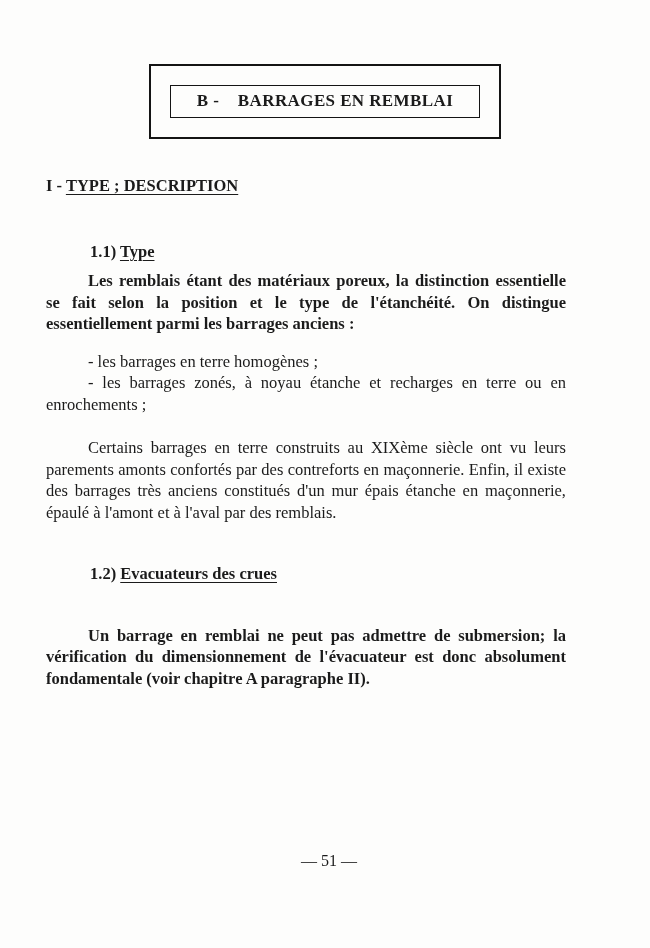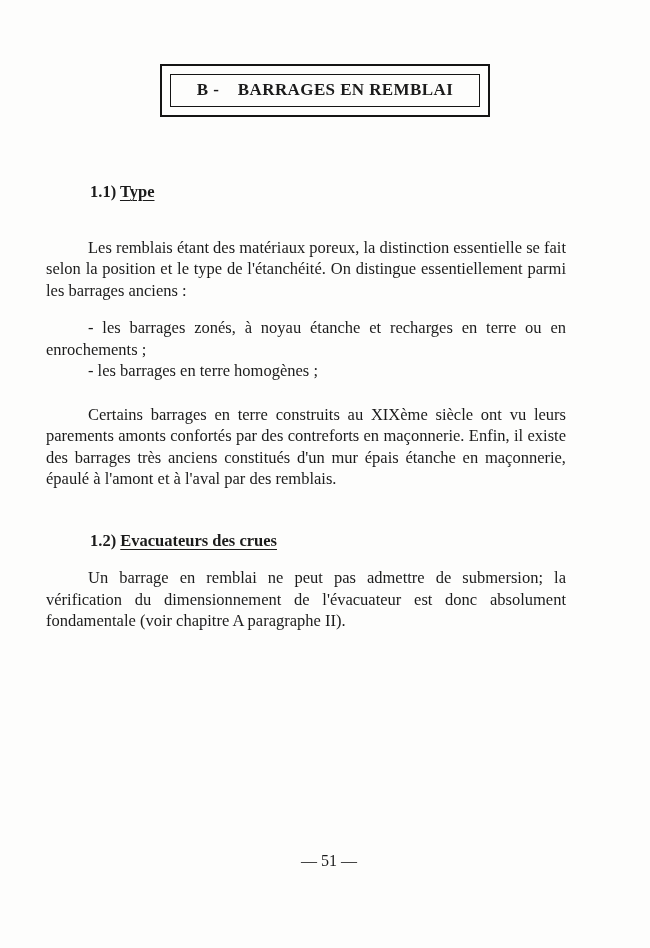--- a/index.html
+++ b/index.html
@@ -16,21 +16,21 @@
     color: #1b1b1b;
     overflow: hidden;
   }
   .title-row {
     padding-top: 64px;
     display: flex;
     justify-content: center;
   }
   .title-box {
     border: 2px solid #141414;
-    padding: 8px;
+    padding: 19px;
     background: #fdfdfc;
   }
   .title-box-inner {
     border: 1.5px solid #141414;
     padding: 5px 26px 6px 26px;
   }
   .title-text {
     font-weight: bold;
     font-size: 17px;
     letter-spacing: 0.4px;
@@ -49,37 +49,37 @@
     margin-top: 42px;
     font-style: italic;
   }
   .section-heading {
     margin-top: 36px;
     font-weight: bold;
     font-size: 16.5px;
     text-align: left;
   }
   .sub-heading {
-    margin-top: 64px;
+    margin-top: 44px;
     margin-left: 44px;
     font-weight: bold;
     font-size: 16.5px;
     text-align: left;
   }
   .u {
     text-decoration: underline;
     text-underline-offset: 3px;
     text-decoration-thickness: 1.3px;
   }
-  .para-1 { margin-top: 34px; }
+  .para-1 { margin-top: 8px; font-weight: bold; }
   .list { margin-top: 16px; }
   .list p { text-indent: 42px; }
   .para-2 { margin-top: 22px; }
   .sub-heading-12 { margin-top: 40px; }
-  .para-3 { margin-top: 16px; }
+  .para-3 { margin-top: 40px; font-weight: bold; }
   .page-number {
     position: absolute;
     bottom: 78px;
     left: 8px;
     right: 0;
     text-align: center;
     font-size: 16px;
     color: #1b1b1b;
   }
 </style>
@@ -92,31 +92,35 @@
     <div class="title-box">
       <div class="title-box-inner">
         <span class="title-text">B -    BARRAGES EN REMBLAI</span>
       </div>
     </div>
   </div>
 
   <div class="content">
 
 
+    <div class="section-heading">
+      <span>I -</span>
+      <span class="u">TYPE ; DESCRIPTION</span>
+    </div>
 
     <div class="sub-heading">
       <span>1.1)</span>
       <span class="u">Type</span>
     </div>
 
     <p class="body-par para-1">Les remblais étant des matériaux poreux, la distinction essentielle se fait selon la position et le type de l'étanchéité. On distingue essentiellement parmi les barrages anciens :</p>
 
     <div class="list">
+      <p class="list-item">- les barrages en terre homogènes ;</p>
       <p class="list-item">- les barrages zonés, à noyau étanche et recharges en terre ou en enrochements ;</p>
-      <p class="list-item">- les barrages en terre homogènes ;</p>
     </div>
 
     <p class="body-par para-2">Certains barrages en terre construits au XIXème siècle ont vu leurs parements amonts confortés par des contreforts en maçonnerie. Enfin, il existe des barrages très anciens constitués d'un mur épais étanche en maçonnerie, épaulé à l'amont et à l'aval par des remblais.</p>
 
     <div class="sub-heading sub-heading-12">
       <span>1.2)</span>
       <span class="u">Evacuateurs des crues</span>
     </div>
 
     <p class="body-par para-3">Un barrage en remblai ne peut pas admettre de submersion; la vérification du dimensionnement de l'évacuateur est donc absolument fondamentale (voir chapitre A paragraphe II).</p>

